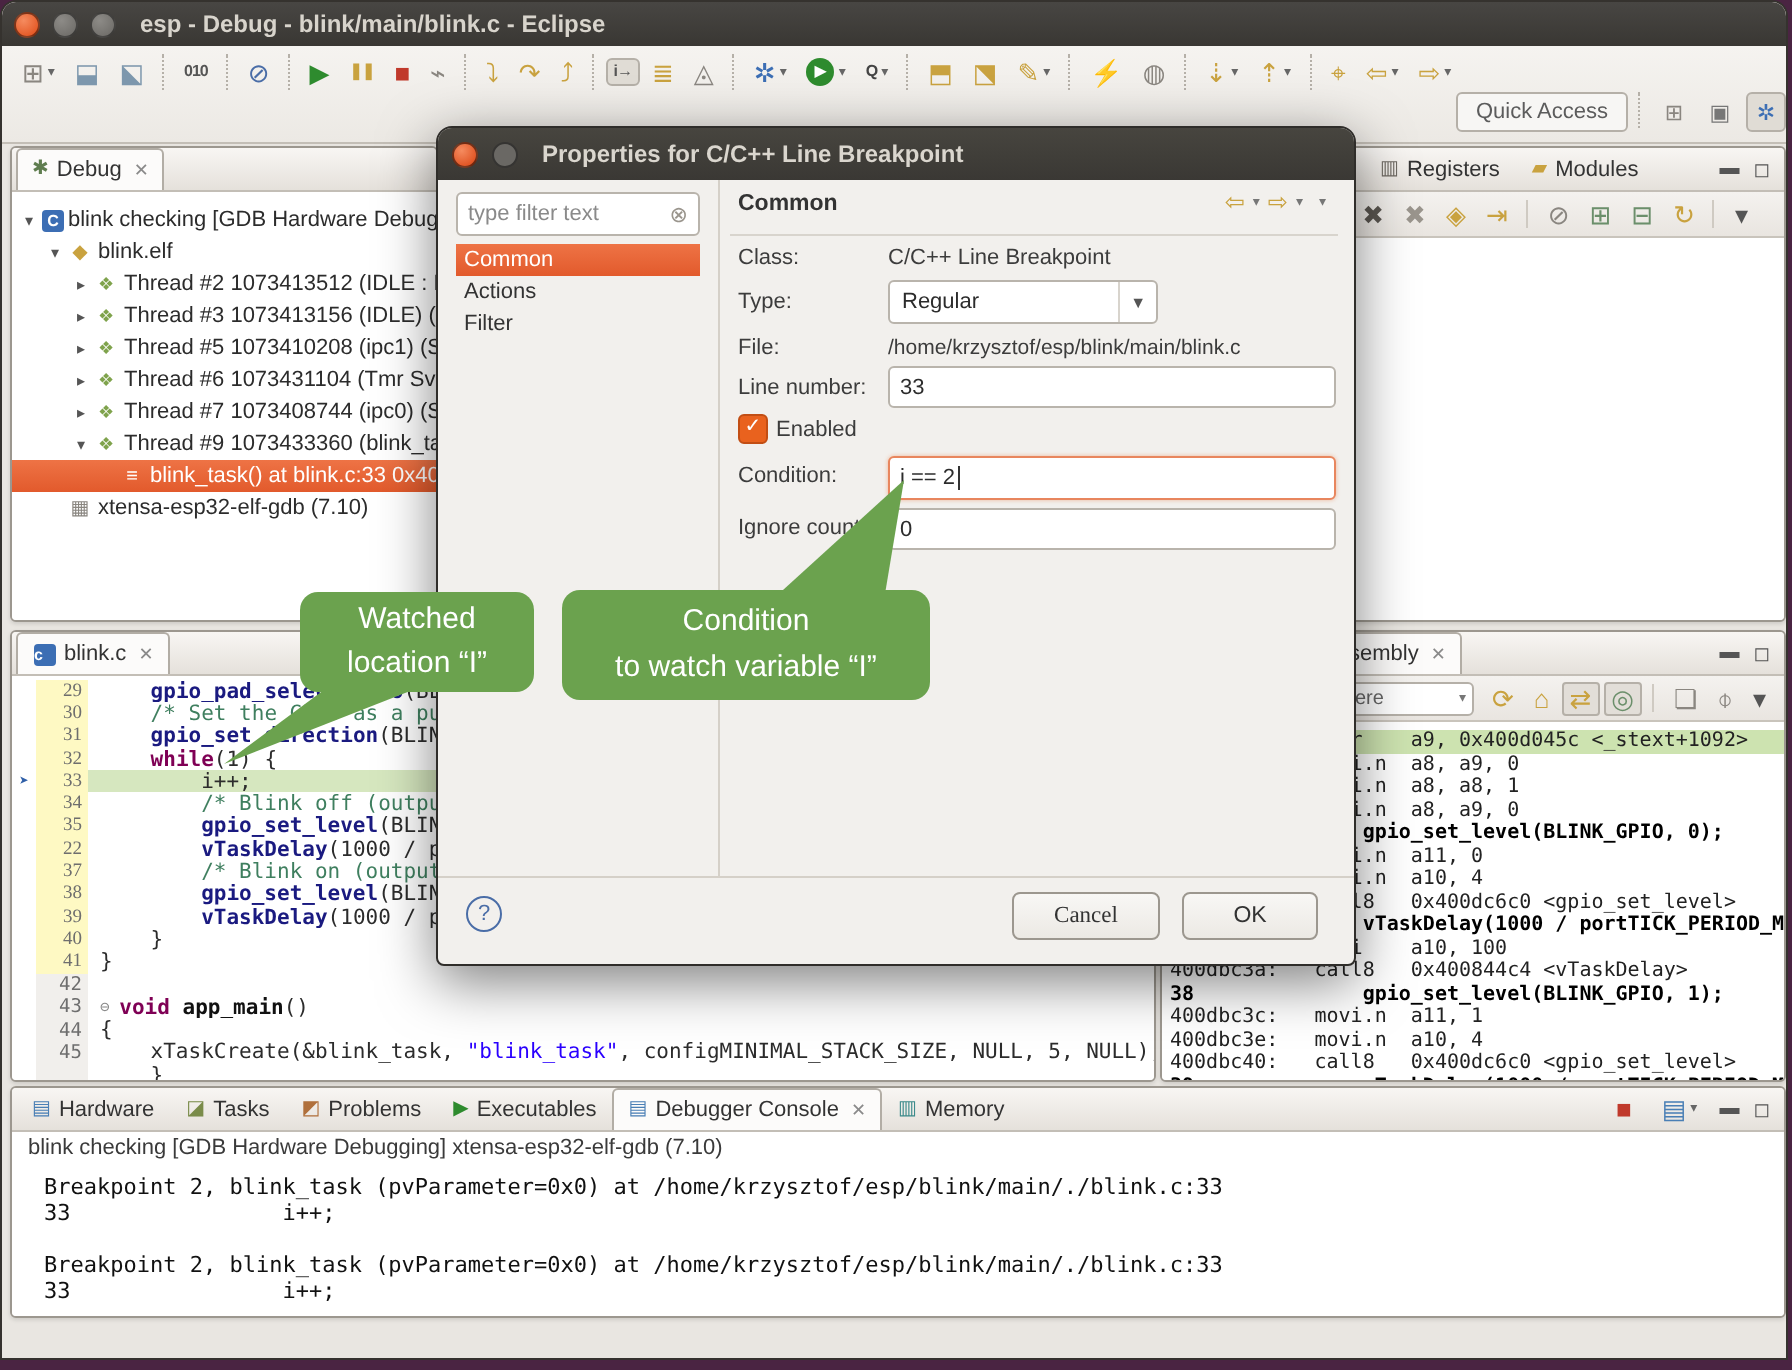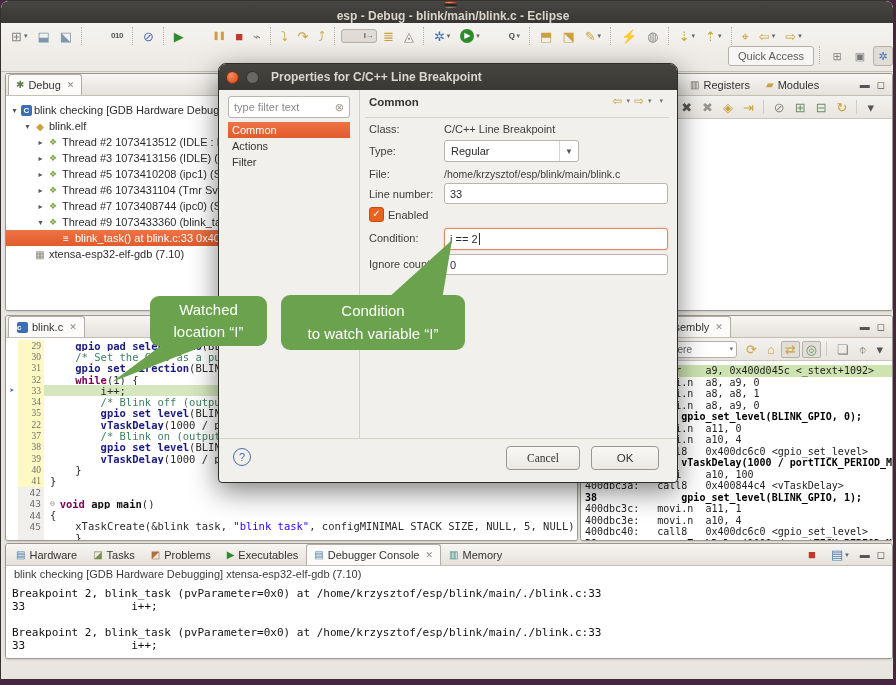--- a/index.html
+++ b/index.html
@@ -2,33 +2,33 @@
 <html><head>
 <meta charset="utf-8">
 <style>
   html,body{margin:0;padding:0;}
   body{width:896px;height:685px;position:relative;overflow:hidden;background:#4A2442;
        font-family:"Liberation Sans",sans-serif;-webkit-font-smoothing:antialiased;}
   
   #win{position:absolute;left:0;top:0;width:894px;height:680px;background:#E9E6E1;
        border:1px solid #35322E;border-radius:8px 8px 0 0;box-sizing:border-box;overflow:hidden;}
   #titlebar{height:22px;background:linear-gradient(#484643,#393733);border-radius:7px 7px 0 0;
-       display:flex;align-items:center;flex-direction:column;}
+       display:flex;align-items:center;}
   .wbtn{width:13px;height:13px;border-radius:50%;margin-left:6px;border:1px solid rgba(0,0,0,.45);box-sizing:border-box;}
   .wbtn.close{background:radial-gradient(circle at 35% 30%,#F58B5F,#DF4B16);}
   .wbtn.min,.wbtn.max{background:radial-gradient(circle at 35% 30%,#8d8b87,#6A6864);}
   #title-text{color:#D8D4CC;font-size:12px;font-weight:bold;margin-left:12px;white-space:nowrap;}
   
   #toolbar{position:absolute;top:22px;left:0;right:0;height:48px;
        background:linear-gradient(#F5F3F0,#ECE9E4);border-bottom:1px solid #C3BEB6;}
   #toolbar-icons{display:flex;align-items:center;height:26px;padding-left:5px;}
   .tbi{display:inline-flex;align-items:center;padding:2px 3px;margin:0 1px;border:1px solid transparent;border-radius:3px;}
   .tbi.pressed{background:#E0DCD5;border-color:#B5B0A8;}
   .tbg{font-size:13px;line-height:1;}
-  .tbg.txt{font-size:8px;font-weight:bold;letter-spacing:-0.5px;margin-left:19px;}
+  .tbg.txt{font-size:8px;font-weight:bold;letter-spacing:-0.5px;}
   .tbg.circ{width:14px;height:14px;border-radius:50%;display:inline-flex;align-items:center;justify-content:center;font-size:8px;}
   .dd{font-size:7px;color:#666;margin-left:2px;}
   .tbsep{width:1px;height:18px;border-left:1px dotted #B5B0A8;margin:0 4px;}
   #quick-access{position:absolute;top:23px;left:727px;width:84px;height:18px;background:#F7F6F4;
        border:1px solid #B5B0A8;border-radius:3px;font-size:11px;color:#5c5c5c;
        display:flex;align-items:center;justify-content:center;}
   #qa-sep{position:absolute;top:23px;left:818px;height:18px;border-left:1px dotted #B5B0A8;}
   #persp{position:absolute;top:23px;left:826px;display:flex;gap:3px;align-items:center;}
   .pbtn{width:18px;height:18px;display:flex;align-items:center;justify-content:center;font-size:11px;
        border:1px solid transparent;border-radius:3px;}
@@ -77,21 +77,21 @@
   .tok-b{color:#111;font-weight:bold;} .tok-fold{color:#8a8a8a;font-size:8px;}
   
   #disassembly-code{padding-top:4px;}
   .dline{font-family:"DejaVu Sans Mono",monospace;font-size:10px;height:11.5px;white-space:pre;color:#222;padding-left:4px;}
   .dline.srcl{font-weight:bold;color:#000;}
   .dline.cur{background:#CDE3B0;}
   .combo{width:128px;height:15px;background:#fff;border:1px solid #B5B0A8;border-radius:3px;font-size:10px;
        color:#666;display:flex;align-items:center;padding:0 3px;overflow:hidden;white-space:nowrap;margin-right:3px;}
   
   #console-status{height:17px;font-size:11px;color:#3a3a3a;padding:2px 8px;background:#fff;white-space:nowrap;}
-  .conline{font-family:"DejaVu Sans Mono",monospace;font-size:11px;height:13px;white-space:pre;color:#111;padding-left:6px;}
+  .conline{font-family:"DejaVu Sans Mono",monospace;font-size:11px;height:13px;white-space:pre;color:#111;padding-left:16px;}
   
   #dialog{position:absolute;left:218px;top:63px;width:460px;height:420px;z-index:20;
        background:#F2F0ED;border:1px solid #2F2D2A;border-radius:8px 8px 4px 4px;
        box-shadow:0 8px 28px rgba(0,0,0,.5);box-sizing:border-box;}
   #dlg-title{height:26px;background:linear-gradient(#47453F,#3A3834);border-radius:7px 7px 0 0;
        display:flex;align-items:center;}
   .dwbtn{width:13px;height:13px;border-radius:50%;margin-left:7px;border:1px solid rgba(0,0,0,.5);box-sizing:border-box;}
   .dwbtn.close{background:radial-gradient(circle at 35% 30%,#F58B5F,#D94412);}
   .dwbtn.other{background:#6A6864;}
   #dlg-title-text{color:#DAD6CE;font-size:12px;font-weight:bold;margin-left:12px;}

